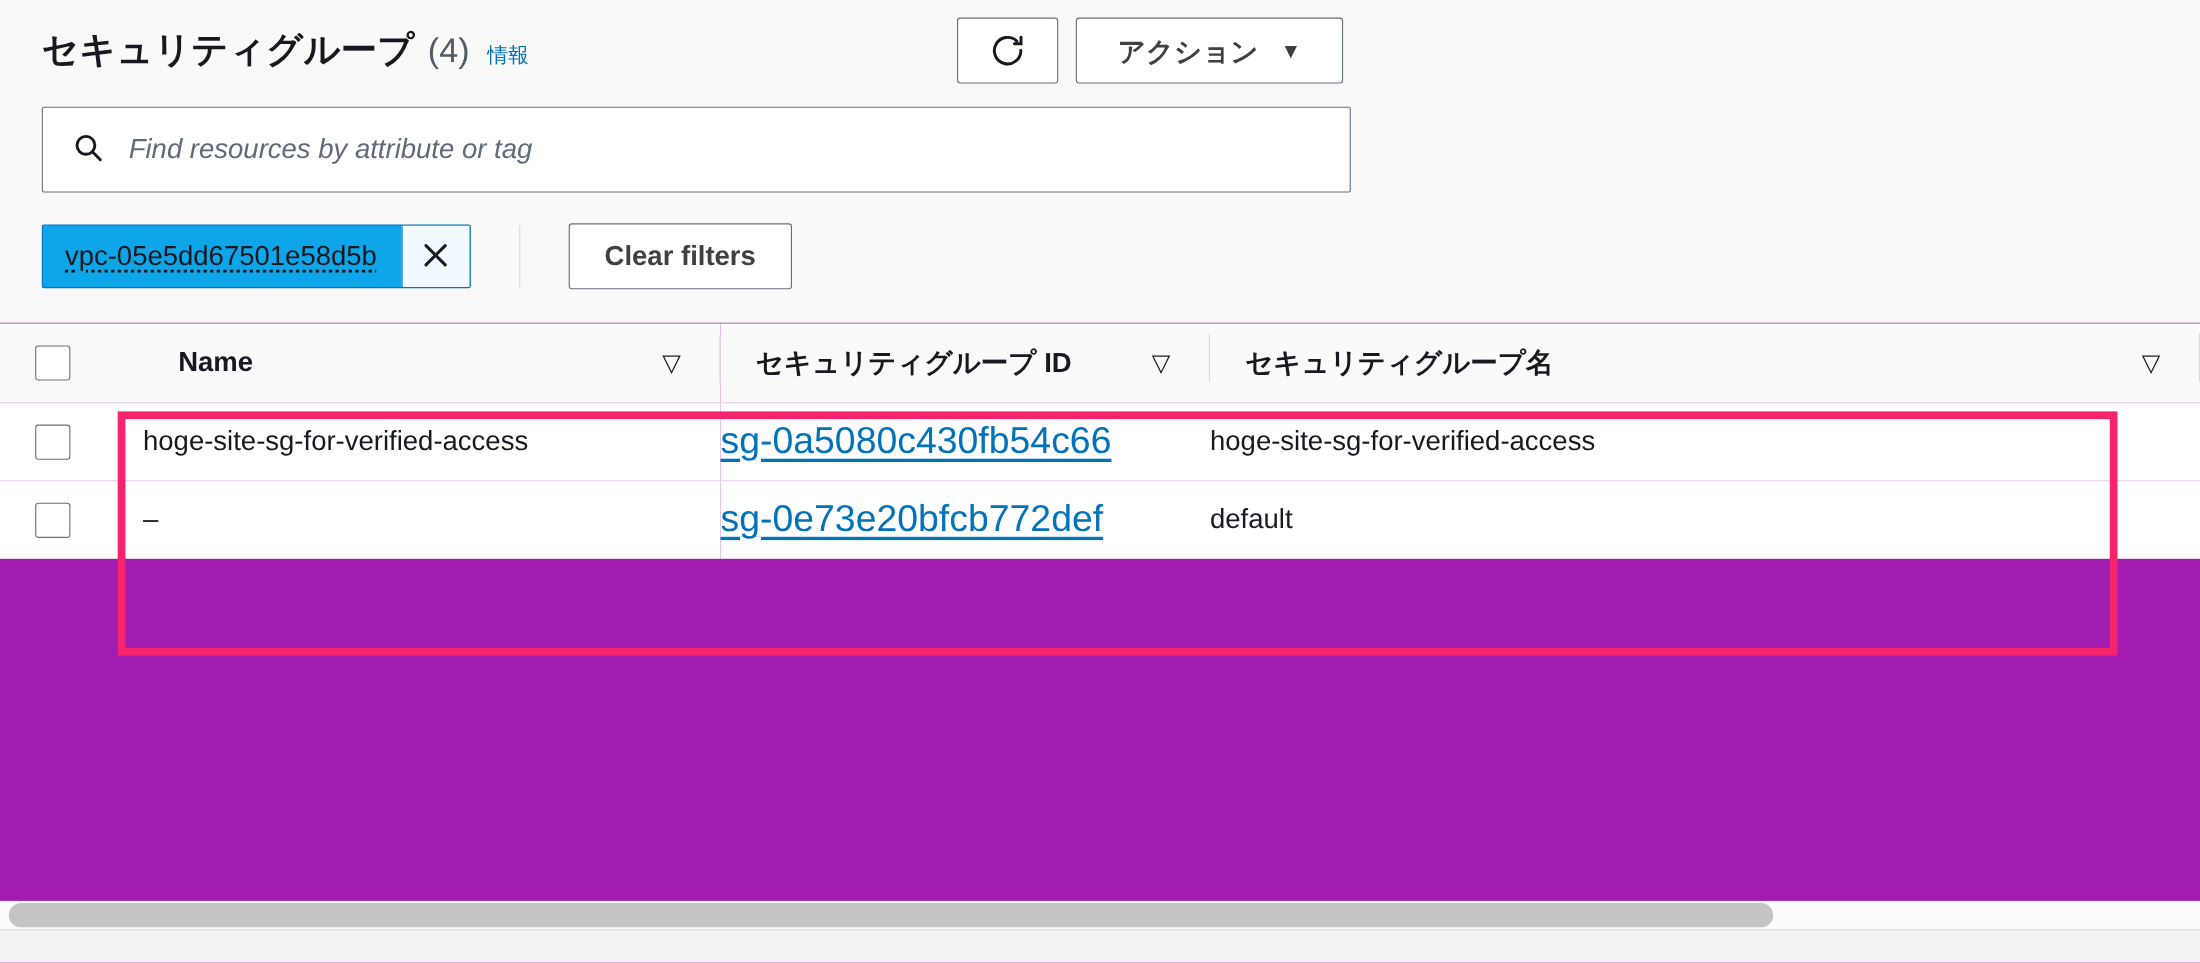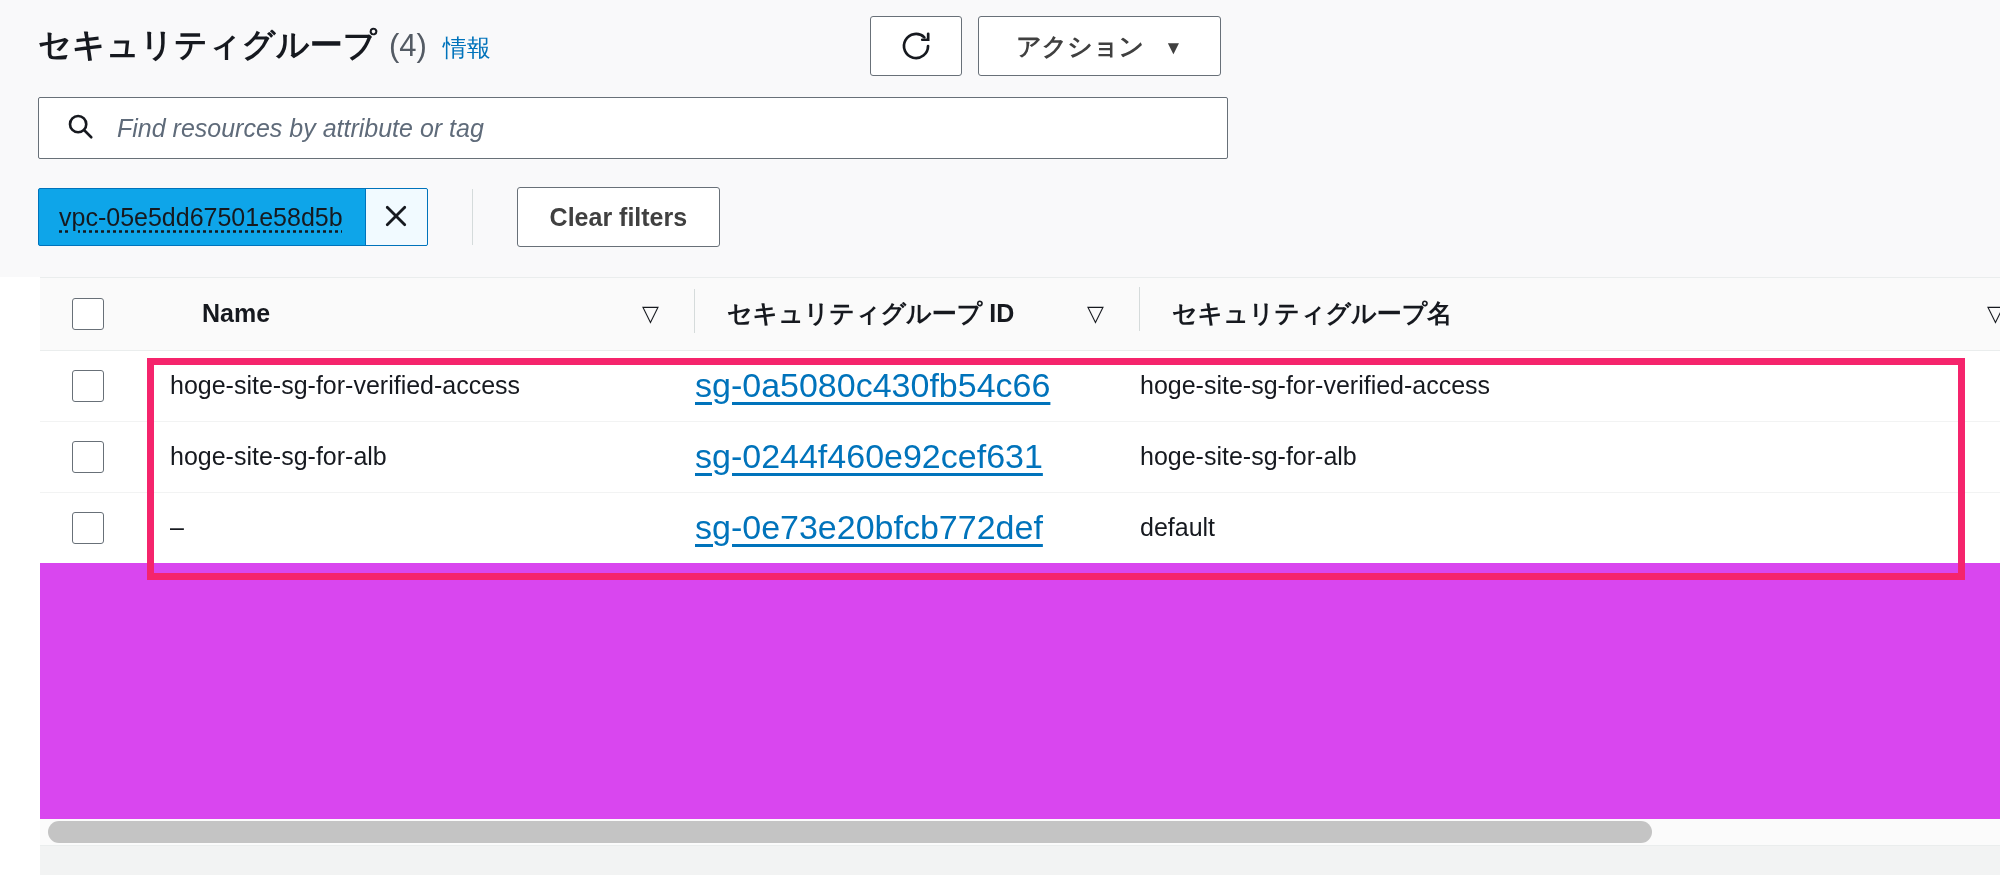--- a/index.html
+++ b/index.html
@@ -46,21 +46,21 @@
     letter-spacing: 0.2px;
   }
 
   .panel-count {
     font-size: 31px;
     font-weight: normal;
     color: #545b64;
   }
 
   .info-link {
-    font-size: 24px;
+    font-size: 19px;
     color: #0073bb;
     cursor: pointer;
     margin-left: 4px;
   }
 
   .header-actions {
     position: absolute;
     left: 870px;
     top: 16px;
     display: flex;
@@ -120,21 +120,21 @@
     flex: 0 0 auto;
   }
 
   .search-row {
     padding-top: 6px;
   }
 
   .search-box {
     position: relative;
     width: 1190px;
-    height: 62px;
+    height: 78px;
     background: #ffffff;
     border: 1px solid #687078;
     border-radius: 2px;
     display: flex;
     align-items: center;
     padding-left: 26px;
     gap: 22px;
   }
 
   .search-icon { flex: 0 0 auto; display: block; }
@@ -208,24 +208,23 @@
   .btn-clear {
     height: 60px;
     padding: 12px 32px;
     border: 1px solid #687078;
   }
 
   
   .table-wrap {
     position: relative;
     flex: 1 1 auto;
-    background: #d946ef;
+    background: #a21caf;
     border-top: 1px solid #eaeded;
     overflow: hidden;
-    margin-left: 40px;
   }
 
   table.grid {
     width: 2000px;
     border-collapse: collapse;
     table-layout: fixed;
   }
 
   table.grid th,
   table.grid td {
@@ -461,31 +460,20 @@
             <span class="cbox"></span>
           </td>
           <td class="pad-left">hoge-site-sg-for-verified-access</td>
           <td class="pad-left">
             <a class="sg-link">sg-0a5080c430fb54c66</a>
           </td>
           <td class="pad-left">hoge-site-sg-for-verified-access</td>
           <td></td>
         </tr>
 
-        <tr>
-          <td>
-            <span class="cbox"></span>
-          </td>
-          <td class="pad-left">hoge-site-sg-for-alb</td>
-          <td class="pad-left">
-            <a class="sg-link">sg-0244f460e92cef631</a>
-          </td>
-          <td class="pad-left">hoge-site-sg-for-alb</td>
-          <td></td>
-        </tr>
 
 
         <tr>
           <td>
             <span class="cbox"></span>
           </td>
           <td class="pad-left cell-dash">–</td>
           <td class="pad-left">
             <a class="sg-link">sg-0e73e20bfcb772def</a>
           </td>

